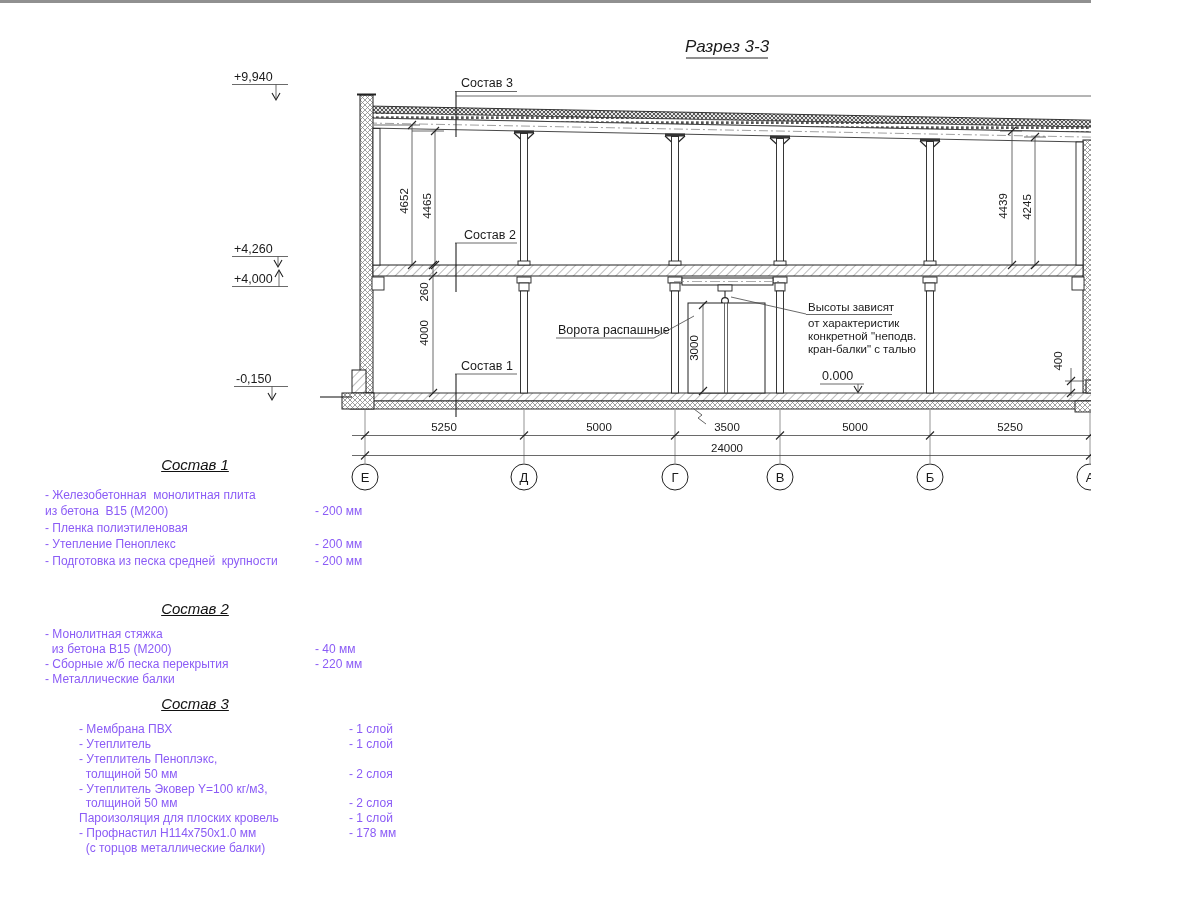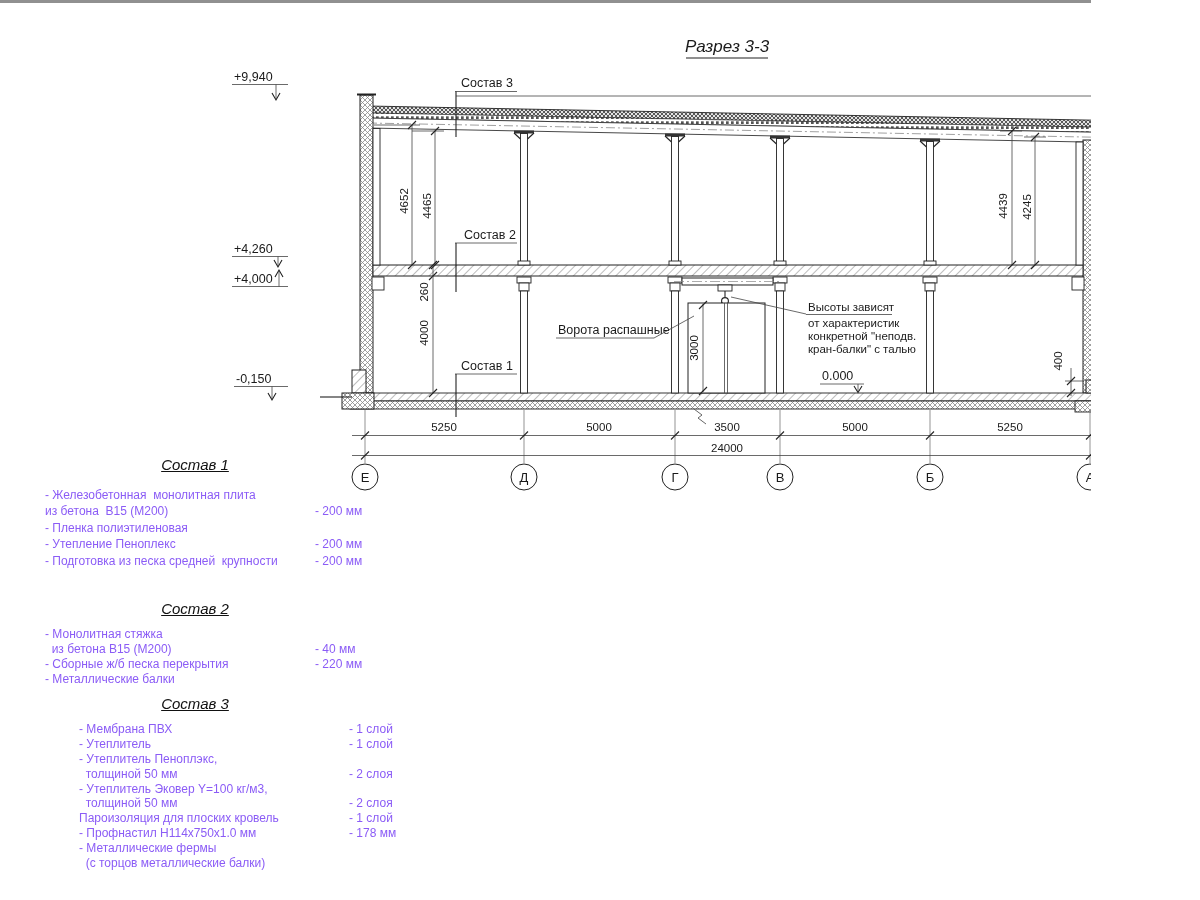--- a/index.html
+++ b/index.html
@@ -354,16 +354,15 @@
   <div class="spec-title" style="left:45px;top:695px;">Состав 3</div>
   <div class="spec-rows s3" style="left:45px;top:722px;width:360px;margin-left:34px;">
     <div class="srow"><span>- Мембрана ПВХ</span><span class="v">- 1 слой</span></div>
     <div class="srow"><span>- Утеплитель</span><span class="v">- 1 слой</span></div>
     <div class="srow"><span>- Утеплитель Пеноплэкс,</span><span class="v"></span></div>
     <div class="srow"><span>  толщиной 50 мм</span><span class="v">- 2 слоя</span></div>
     <div class="srow"><span>- Утеплитель Эковер Y=100 кг/м3,</span><span class="v"></span></div>
     <div class="srow"><span>  толщиной 50 мм</span><span class="v">- 2 слоя</span></div>
     <div class="srow"><span>Пароизоляция для плоских кровель</span><span class="v">- 1 слой</span></div>
     <div class="srow"><span>- Профнастил Н114х750х1.0 мм</span><span class="v">- 178 мм</span></div>
-    <div class="srow"><span>- Металлические фермы</span><span class="v"></span></div>
     <div class="srow"><span>  (с торцов металлические балки)</span><span class="v"></span></div>
   </div>
 </div>
 
 </body></html>

